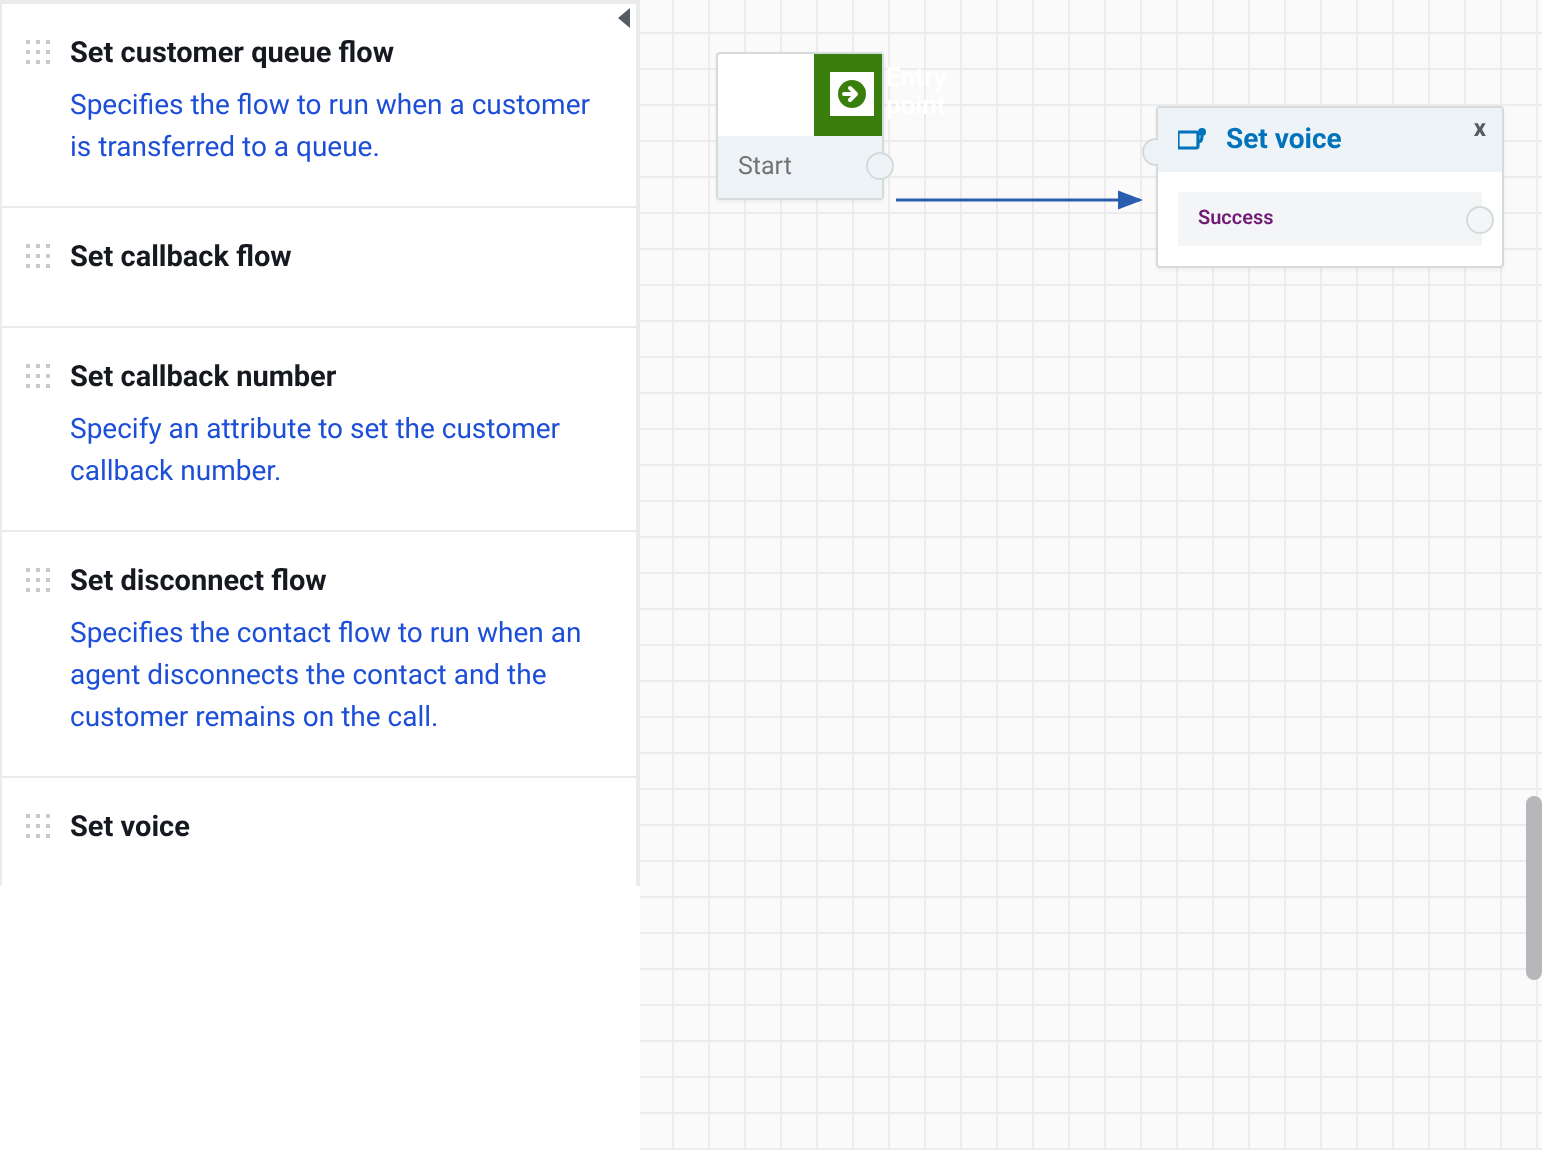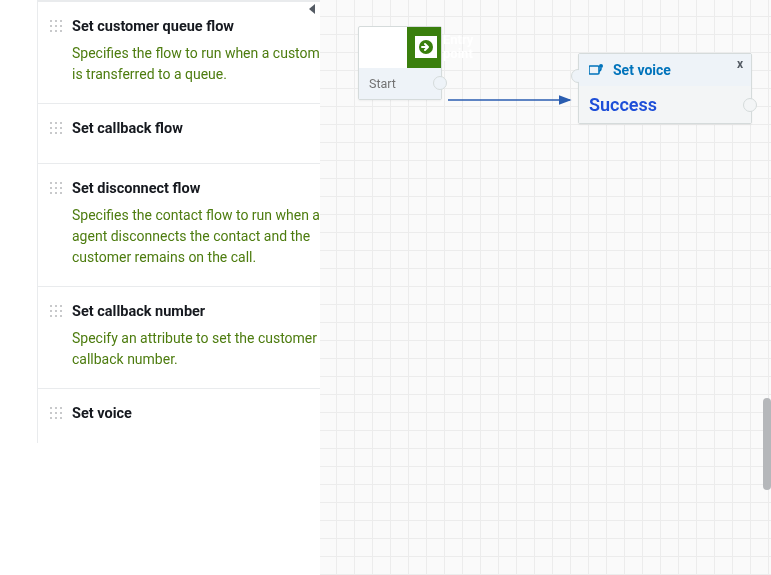--- a/index.html
+++ b/index.html
@@ -15,21 +15,20 @@
   }
   .sidebar {
     position: absolute;
     left: 0; top: 0;
     width: 320px;
     height: 443px;
     background: #fff;
     border-right: 1px solid #e9ebed;
     border-top: 1px solid #e9ebed;
     overflow-y: auto;
-    margin-left: 37px;
   }
   .canvas {
     position: absolute;
     left: 320px; top: 0;
     width: 451px;
     height: 575px;
     background: #fafafa;
     background-image:
       linear-gradient(#ececec 1px, transparent 1px),
       linear-gradient(90deg, #ececec 1px, transparent 1px);
@@ -76,21 +75,21 @@
   }
   .drag-handle span { width: 2px; height: 2px; background: #c8c9cb; }
   .block-title {
     font-weight: 700;
     color: #16191f;
     font-size: 14.5px;
     margin-bottom: 8px;
   }
   .block-desc {
     font-size: 14px;
-    color: #4d7c0f;
+    color: #1d4ed8;
     line-height: 1.5;
   }
 
   
   .node {
     position: absolute;
     background: #fff;
     border: 1px solid #d5dbdb;
     border-radius: 2px;
     box-shadow: 0 1px 2px rgba(0,0,0,0.05);
@@ -163,25 +162,25 @@
   .voice-body {
     padding: 12px 10px 4px 10px;
     font-size: 12.5px;
     color: #3a3f44;
     font-weight: 600;
     white-space: nowrap;
     overflow: hidden;
     text-overflow: ellipsis;
   }
   .voice-success {
-    margin: 0;
+    margin: 10px;
     background: #f3f5f6;
     padding: 8px 10px;
-    font-size: 18px;
-    color: #1d4ed8;
+    font-size: 10px;
+    color: #701a75;
     position: relative;
     font-weight: 600;
   }
   .voice-success .port-out {
     background: #f3f5f6;
   }
   .port-in {
     position: absolute;
     left: -8px;
     top: 15px;
@@ -236,37 +235,37 @@
         <span></span>
         <span></span>
         <span></span>
         <span></span>
         <span></span>
         <span></span>
         <span></span>
         <span></span>
         <span></span>
       </div>
+    <div class="block-title">Set callback number</div>
+    <div class="block-desc">Specify an attribute to set the customer callback number.</div>
+  </div>
+  <div class="block-item">
+    <div class="drag-handle">
+        <span></span>
+        <span></span>
+        <span></span>
+        <span></span>
+        <span></span>
+        <span></span>
+        <span></span>
+        <span></span>
+        <span></span>
+      </div>
     <div class="block-title">Set disconnect flow</div>
     <div class="block-desc">Specifies the contact flow to run when an agent disconnects the contact and the customer remains on the call.</div>
-  </div>
-  <div class="block-item">
-    <div class="drag-handle">
-        <span></span>
-        <span></span>
-        <span></span>
-        <span></span>
-        <span></span>
-        <span></span>
-        <span></span>
-        <span></span>
-        <span></span>
-      </div>
-    <div class="block-title">Set callback number</div>
-    <div class="block-desc">Specify an attribute to set the customer callback number.</div>
   </div>
   <div class="block-item">
     <div class="drag-handle">
         <span></span>
         <span></span>
         <span></span>
         <span></span>
         <span></span>
         <span></span>
         <span></span>

